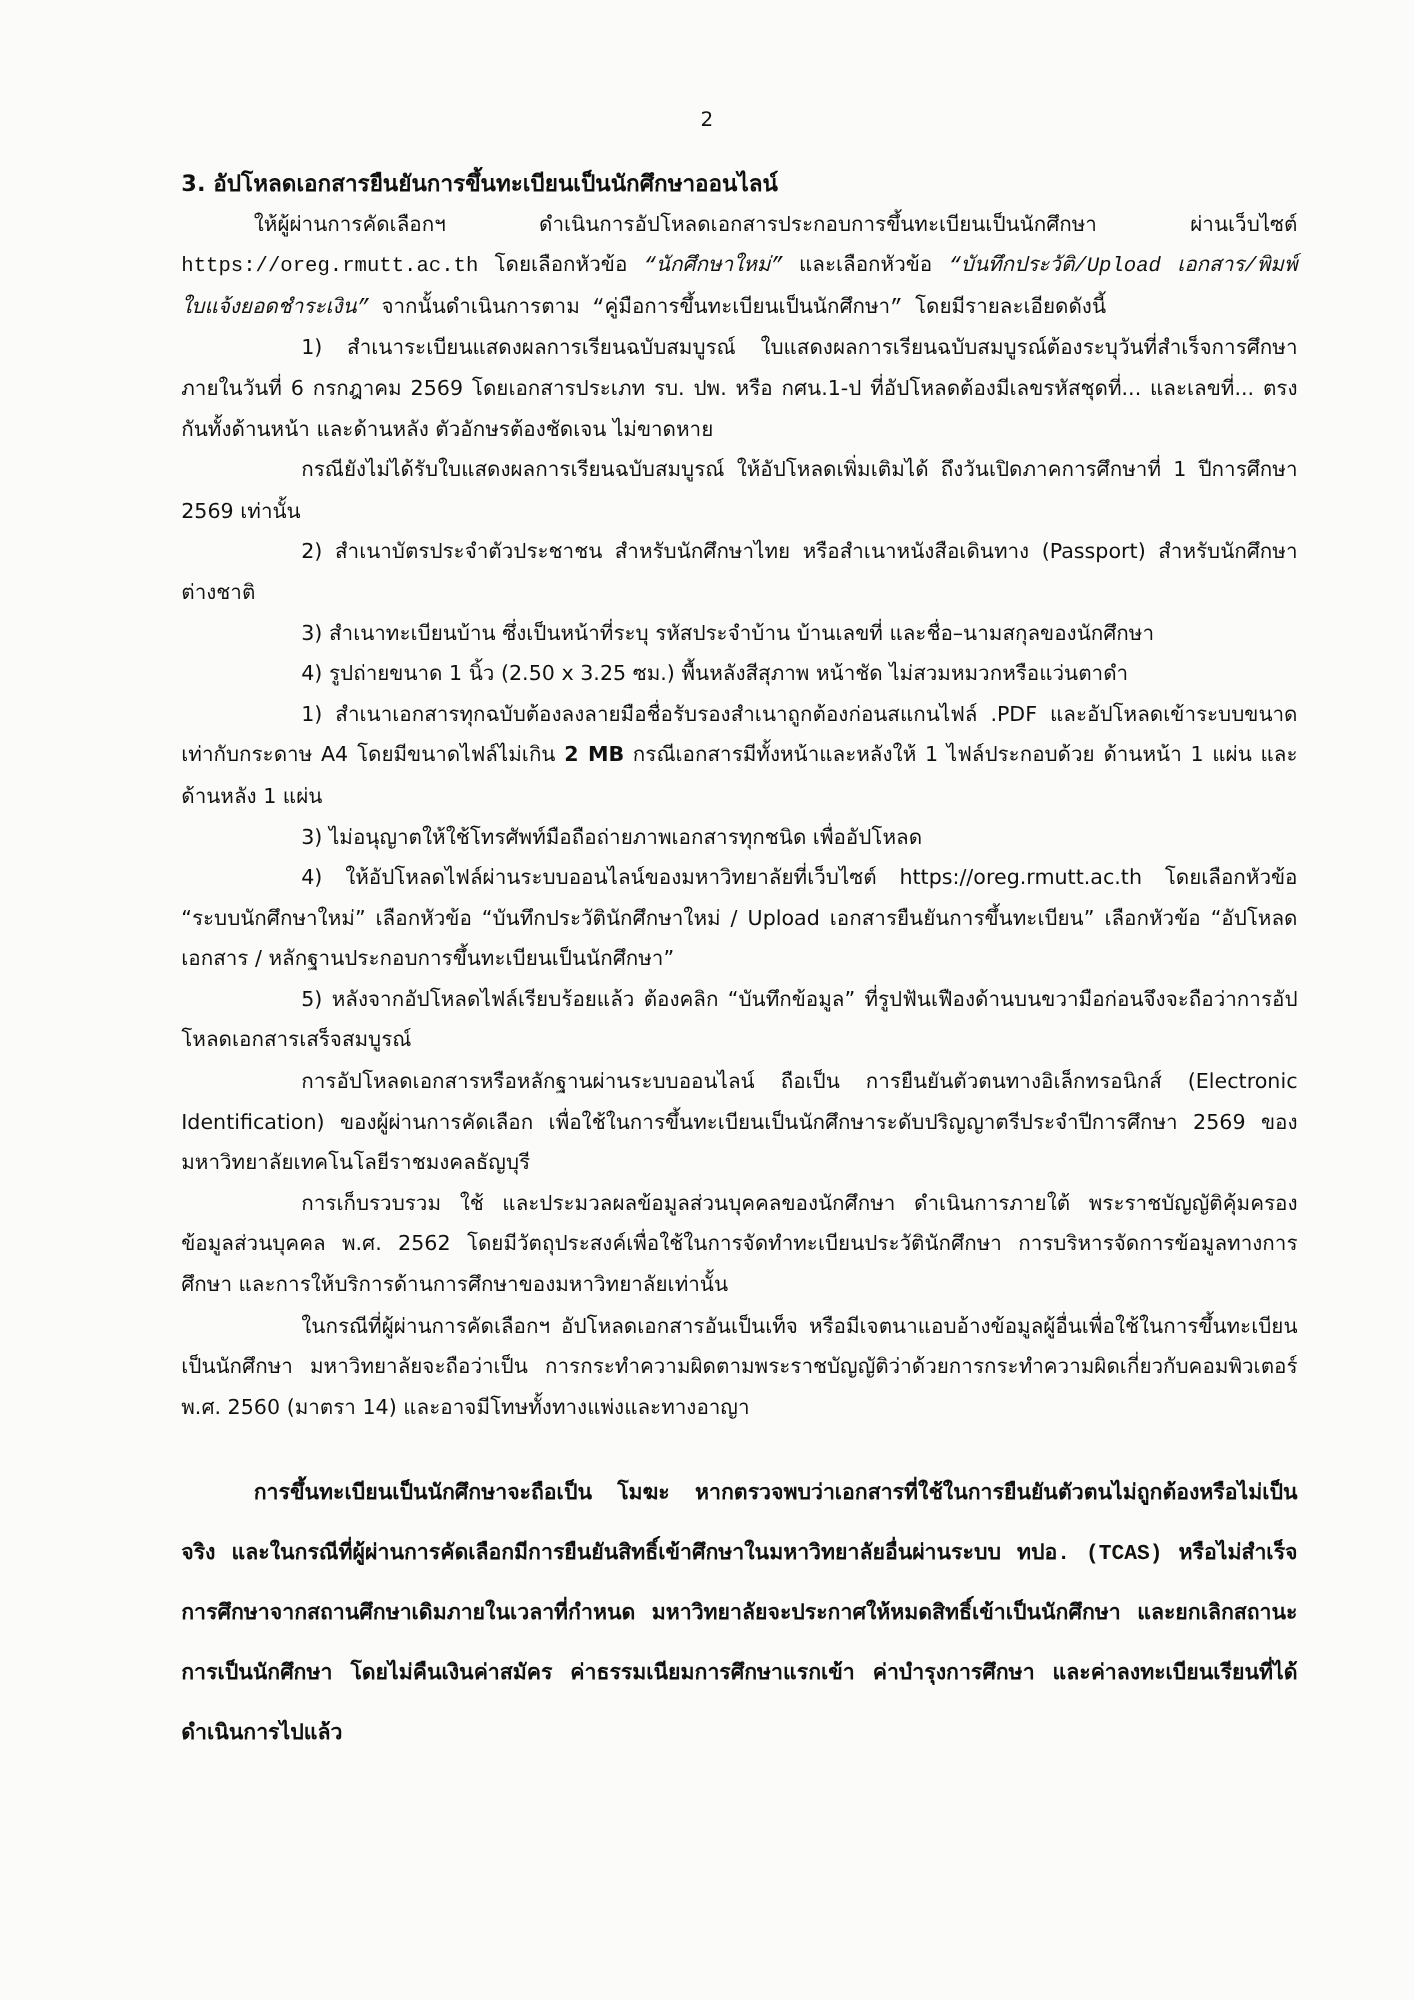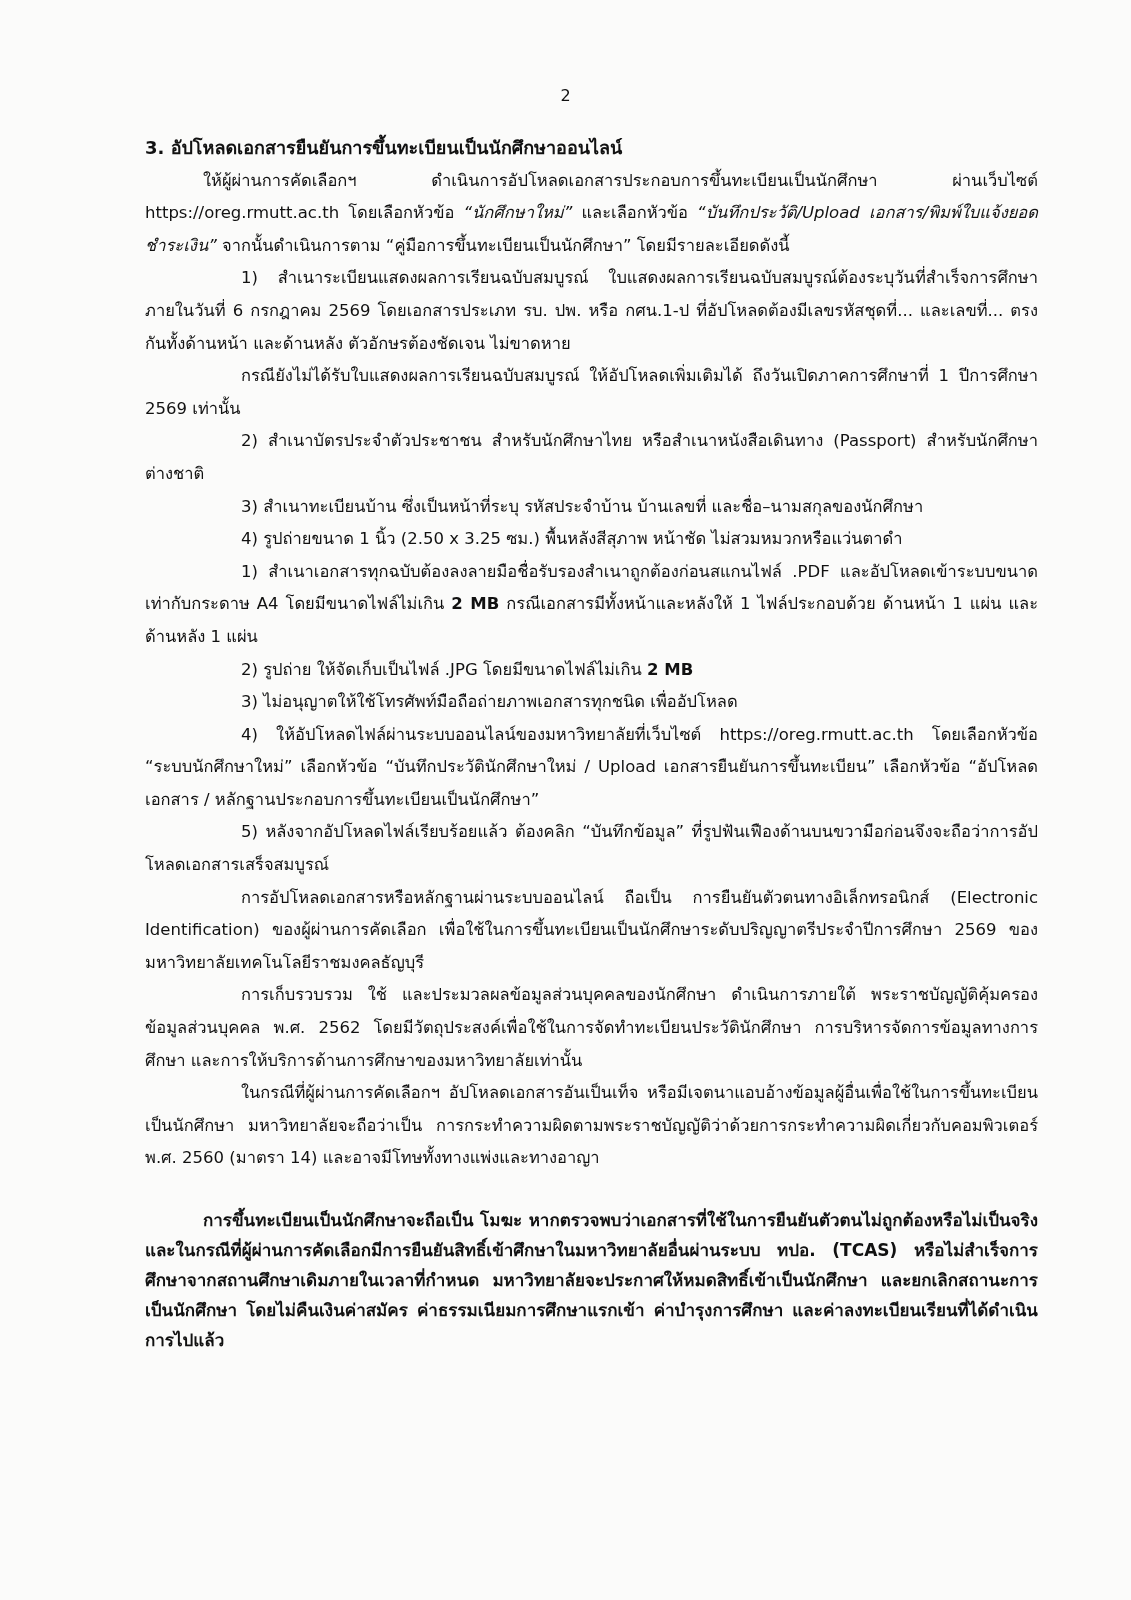--- a/index.html
+++ b/index.html
@@ -15,45 +15,44 @@
     position: absolute; top: 86px; left: 0; width: 1131px;
     text-align: center; font-size: 16px;
   }
   .doc {
     position: absolute; left: 145px; top: 132px; width: 893px;
     font-size: 16.5px; line-height: 32.6px;
   }
   .doc p { margin: 0; text-align: justify; text-align-last: left; }
   .h1 { font-weight: bold; font-size: 18px; }
   .h2 { font-weight: bold; font-size: 18px; padding-left: 58px; }
-  .ind1 { text-indent: 58px; }
+  .ind1 { text-indent: 58px; font-family: Liberation Mono, monospace; }
   .ind2 { text-indent: 96px; }
   .ind3 { padding-left: 96px; }
   .gap { height: 30px; }
   .bold { font-weight: bold; margin-top: 32px; }
-  .closing { font-weight: bold; font-size: 17px; line-height: 30px; }
+  .closing { font-weight: bold; font-size: 17px; line-height: 48px; }
   .it { font-style: italic; }
 </style>
 </head>
 <body>
 
 <div class="page-number">2</div>
 
 <div class="doc">
   <p class="h1">3. อัปโหลดเอกสารยืนยันการขึ้นทะเบียนเป็นนักศึกษาออนไลน์</p>
   <p class="ind1"><span>ให้ผู้ผ่านการคัดเลือกฯ ดำเนินการอัปโหลดเอกสารประกอบการขึ้นทะเบียนเป็นนักศึกษา ผ่านเว็บไซต์ https://oreg.rmutt.ac.th โดยเลือกหัวข้อ </span><span class="it">“นักศึกษาใหม่”</span><span> และเลือกหัวข้อ </span><span class="it">“บันทึกประวัติ/Upload เอกสาร/พิมพ์ใบแจ้งยอดชำระเงิน”</span><span> จากนั้นดำเนินการตาม “คู่มือการขึ้นทะเบียนเป็นนักศึกษา” โดยมีรายละเอียดดังนี้</span></p>
 
   <p class="ind2">1) สำเนาระเบียนแสดงผลการเรียนฉบับสมบูรณ์ ใบแสดงผลการเรียนฉบับสมบูรณ์ต้องระบุวันที่สำเร็จการศึกษา ภายในวันที่ 6 กรกฎาคม 2569 โดยเอกสารประเภท รบ. ปพ. หรือ กศน.1-ป ที่อัปโหลดต้องมีเลขรหัสชุดที่... และเลขที่... ตรงกันทั้งด้านหน้า และด้านหลัง ตัวอักษรต้องชัดเจน ไม่ขาดหาย</p>
   <p class="ind2">กรณียังไม่ได้รับใบแสดงผลการเรียนฉบับสมบูรณ์ ให้อัปโหลดเพิ่มเติมได้ ถึงวันเปิดภาคการศึกษาที่ 1 ปีการศึกษา 2569 เท่านั้น</p>
   <p class="ind2">2) สำเนาบัตรประจำตัวประชาชน สำหรับนักศึกษาไทย หรือสำเนาหนังสือเดินทาง (Passport) สำหรับนักศึกษาต่างชาติ</p>
   <p class="ind3">3) สำเนาทะเบียนบ้าน ซึ่งเป็นหน้าที่ระบุ รหัสประจำบ้าน บ้านเลขที่ และชื่อ–นามสกุลของนักศึกษา</p>
   <p class="ind3">4) รูปถ่ายขนาด 1 นิ้ว (2.50 x 3.25 ซม.) พื้นหลังสีสุภาพ หน้าชัด ไม่สวมหมวกหรือแว่นตาดำ</p>
 
   <p class="ind2"><span>1) สำเนาเอกสารทุกฉบับต้องลงลายมือชื่อรับรองสำเนาถูกต้องก่อนสแกนไฟล์ .PDF และอัปโหลดเข้าระบบขนาดเท่ากับกระดาษ A4 โดยมีขนาดไฟล์ไม่เกิน </span><span class="bold">2 MB</span><span> กรณีเอกสารมีทั้งหน้าและหลังให้ 1 ไฟล์ประกอบด้วย ด้านหน้า 1 แผ่น และด้านหลัง 1 แผ่น</span></p>
-  <p class="ind3"><span>2) รูปถ่าย ให้จัดเก็บเป็นไฟล์ .JPG โดยมีขนาดไฟล์ไม่เกิน </span><span class="bold">2 MB</span></p>
   <p class="ind3">3) ไม่อนุญาตให้ใช้โทรศัพท์มือถือถ่ายภาพเอกสารทุกชนิด เพื่ออัปโหลด</p>
   <p class="ind2">4) ให้อัปโหลดไฟล์ผ่านระบบออนไลน์ของมหาวิทยาลัยที่เว็บไซต์ https://oreg.rmutt.ac.th โดยเลือกหัวข้อ “ระบบนักศึกษาใหม่” เลือกหัวข้อ “บันทึกประวัตินักศึกษาใหม่ / Upload เอกสารยืนยันการขึ้นทะเบียน” เลือกหัวข้อ “อัปโหลดเอกสาร / หลักฐานประกอบการขึ้นทะเบียนเป็นนักศึกษา”</p>
   <p class="ind2">5) หลังจากอัปโหลดไฟล์เรียบร้อยแล้ว ต้องคลิก “บันทึกข้อมูล” ที่รูปฟันเฟืองด้านบนขวามือก่อนจึงจะถือว่าการอัปโหลดเอกสารเสร็จสมบูรณ์</p>
 
   <p class="ind2">การอัปโหลดเอกสารหรือหลักฐานผ่านระบบออนไลน์ ถือเป็น การยืนยันตัวตนทางอิเล็กทรอนิกส์ (Electronic Identification) ของผู้ผ่านการคัดเลือก เพื่อใช้ในการขึ้นทะเบียนเป็นนักศึกษาระดับปริญญาตรีประจำปีการศึกษา 2569 ของมหาวิทยาลัยเทคโนโลยีราชมงคลธัญบุรี</p>
   <p class="ind2">การเก็บรวบรวม ใช้ และประมวลผลข้อมูลส่วนบุคคลของนักศึกษา ดำเนินการภายใต้ พระราชบัญญัติคุ้มครองข้อมูลส่วนบุคคล พ.ศ. 2562 โดยมีวัตถุประสงค์เพื่อใช้ในการจัดทำทะเบียนประวัตินักศึกษา การบริหารจัดการข้อมูลทางการศึกษา และการให้บริการด้านการศึกษาของมหาวิทยาลัยเท่านั้น</p>
   <p class="ind2">ในกรณีที่ผู้ผ่านการคัดเลือกฯ อัปโหลดเอกสารอันเป็นเท็จ หรือมีเจตนาแอบอ้างข้อมูลผู้อื่นเพื่อใช้ในการขึ้นทะเบียนเป็นนักศึกษา มหาวิทยาลัยจะถือว่าเป็น การกระทำความผิดตามพระราชบัญญัติว่าด้วยการกระทำความผิดเกี่ยวกับคอมพิวเตอร์ พ.ศ. 2560 (มาตรา 14) และอาจมีโทษทั้งทางแพ่งและทางอาญา</p>
 
   <div class="gap"></div>
   <p class="ind1 closing">การขึ้นทะเบียนเป็นนักศึกษาจะถือเป็น โมฆะ หากตรวจพบว่าเอกสารที่ใช้ในการยืนยันตัวตนไม่ถูกต้องหรือไม่เป็นจริง และในกรณีที่ผู้ผ่านการคัดเลือกมีการยืนยันสิทธิ์เข้าศึกษาในมหาวิทยาลัยอื่นผ่านระบบ ทปอ. (TCAS) หรือไม่สำเร็จการศึกษาจากสถานศึกษาเดิมภายในเวลาที่กำหนด มหาวิทยาลัยจะประกาศให้หมดสิทธิ์เข้าเป็นนักศึกษา และยกเลิกสถานะการเป็นนักศึกษา โดยไม่คืนเงินค่าสมัคร ค่าธรรมเนียมการศึกษาแรกเข้า ค่าบำรุงการศึกษา และค่าลงทะเบียนเรียนที่ได้ดำเนินการไปแล้ว</p>

